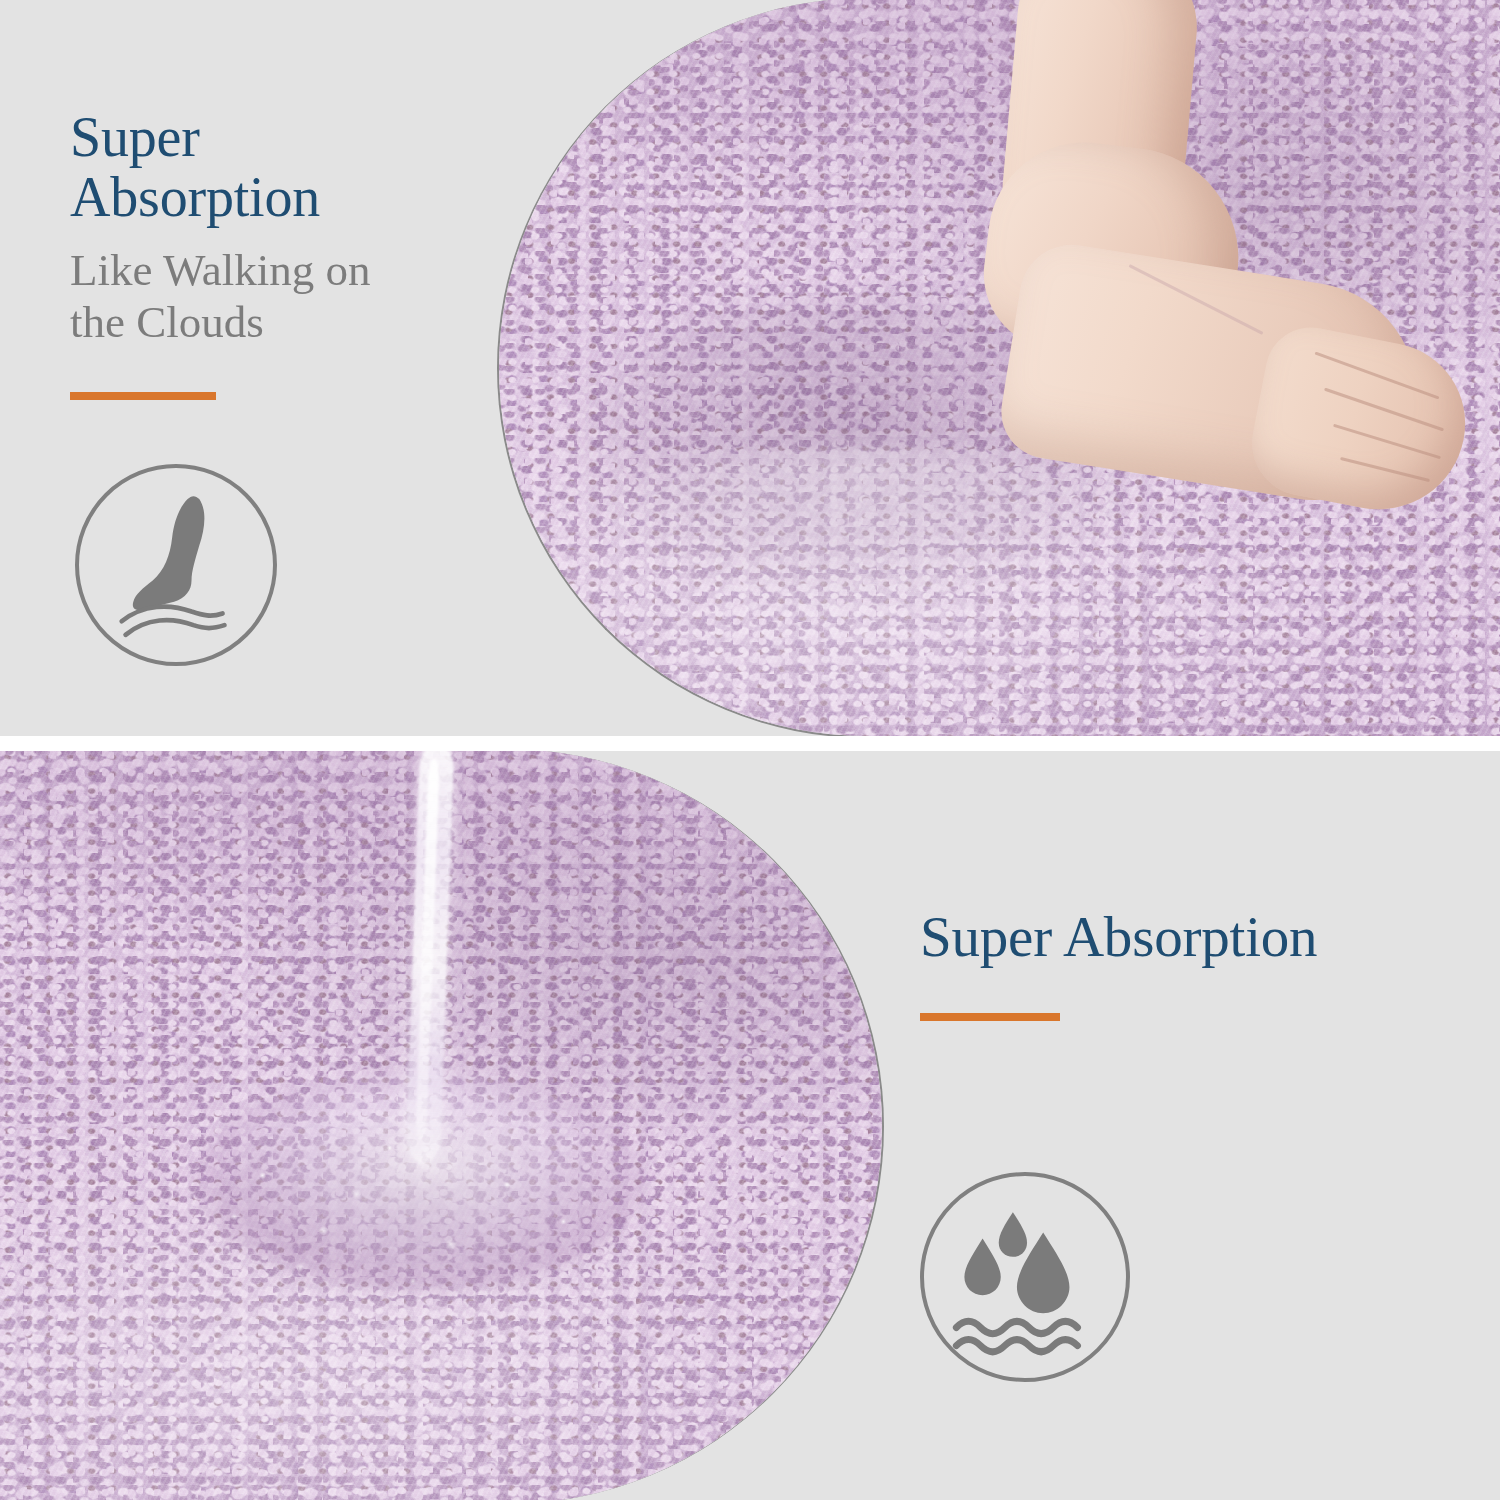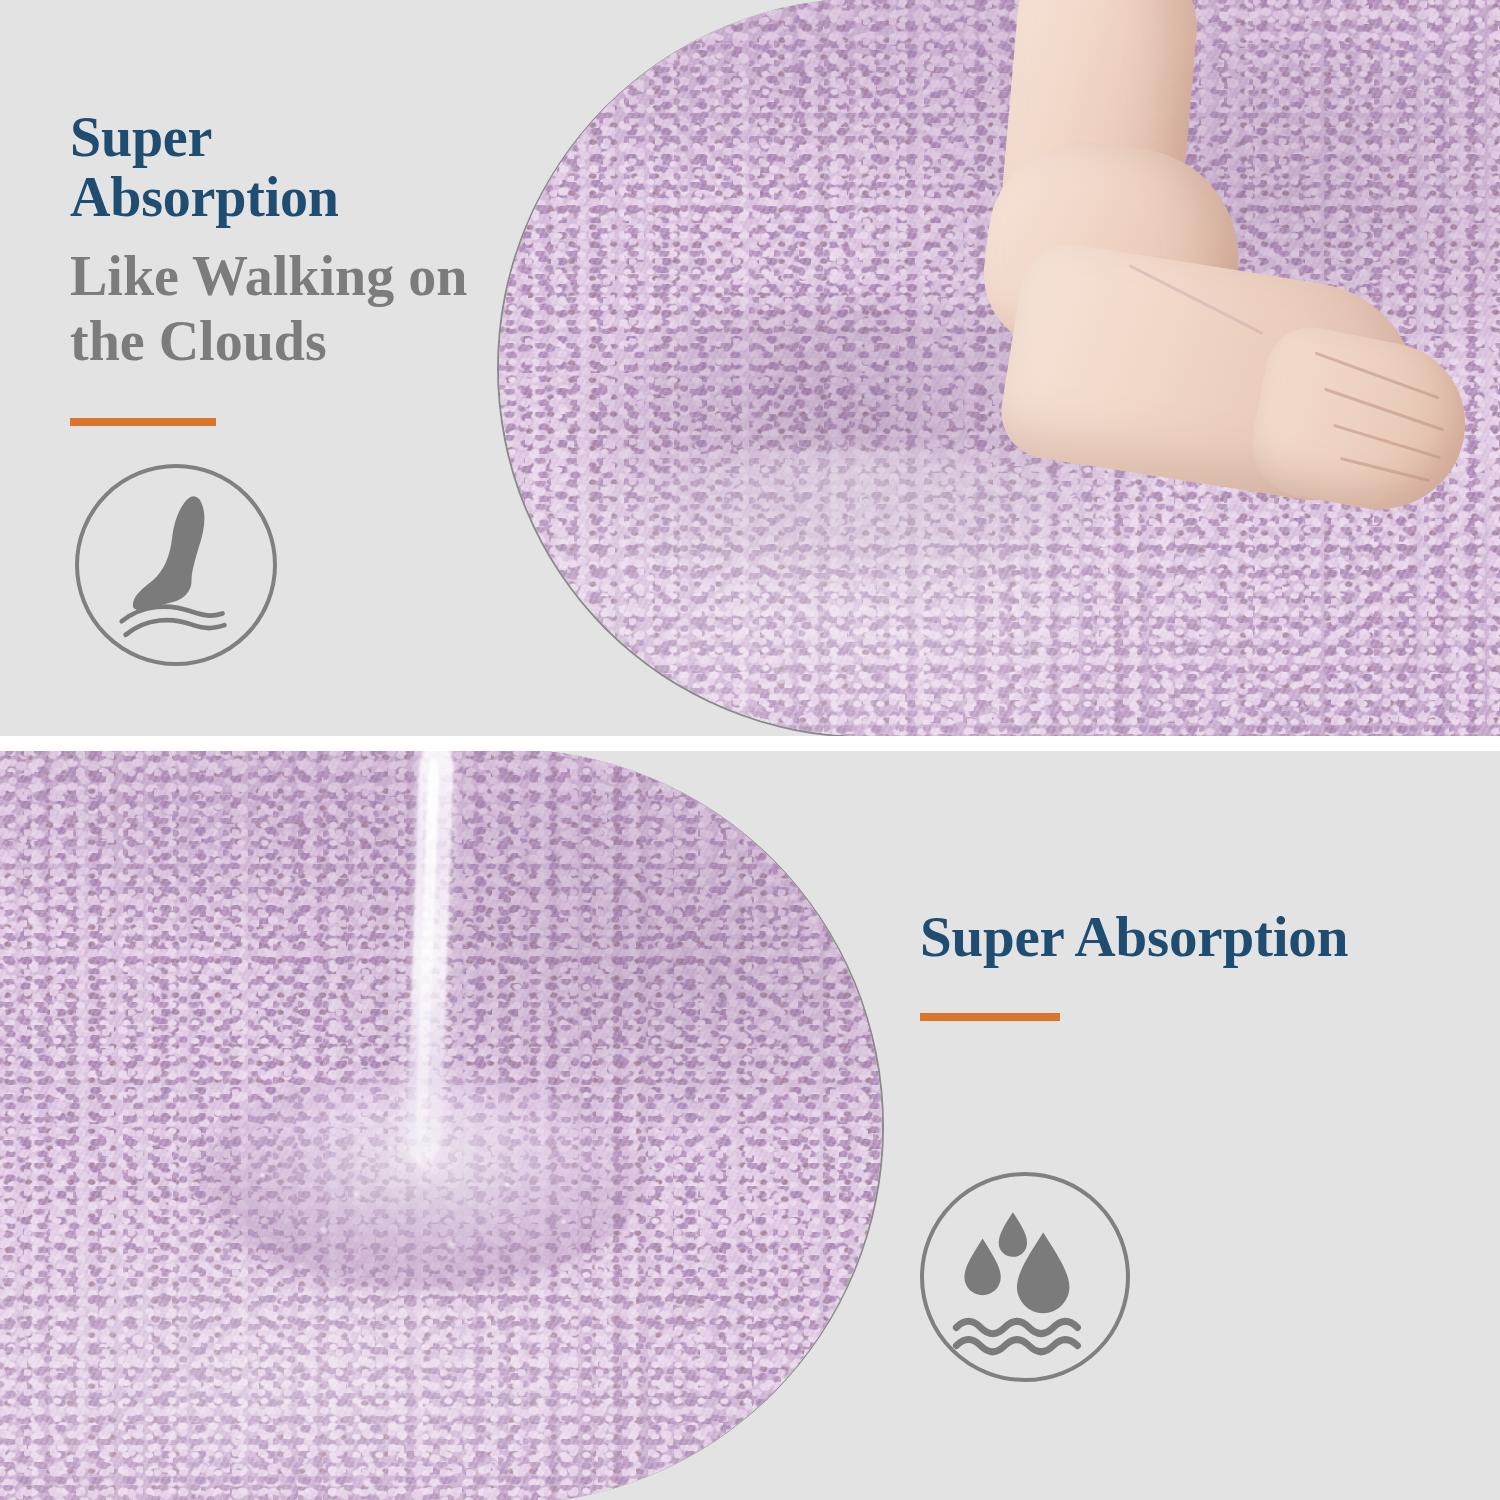--- a/index.html
+++ b/index.html
@@ -257,32 +257,32 @@
 
   
   .copy { position: absolute; }
   .copy-top    { left: 70px;  top: 108px; width: 420px; }
   .copy-bottom { left: 920px; top: 906px; width: 560px; }
 
   .headline {
     color: #1f4d72;
     font-size: 56px;
     line-height: 1.07;
-    font-weight: 700;
+    font-weight: 400;
     letter-spacing: -0.2px;
     white-space: pre-line;
   }
   .copy-bottom .headline { font-size: 57px; }
 
   .subline {
     margin-top: 16px;
     color: #7c7c7c;
-    font-size: 56px;
+    font-size: 45px;
     line-height: 1.16;
-    font-weight: 700;
+    font-weight: 400;
     white-space: pre-line;
   }
 
   .rule {
     margin-top: 44px;
     width: 146px;
     height: 8px;
     background: #d9762c;
   }
   .copy-bottom .rule { margin-top: 46px; width: 140px; }

